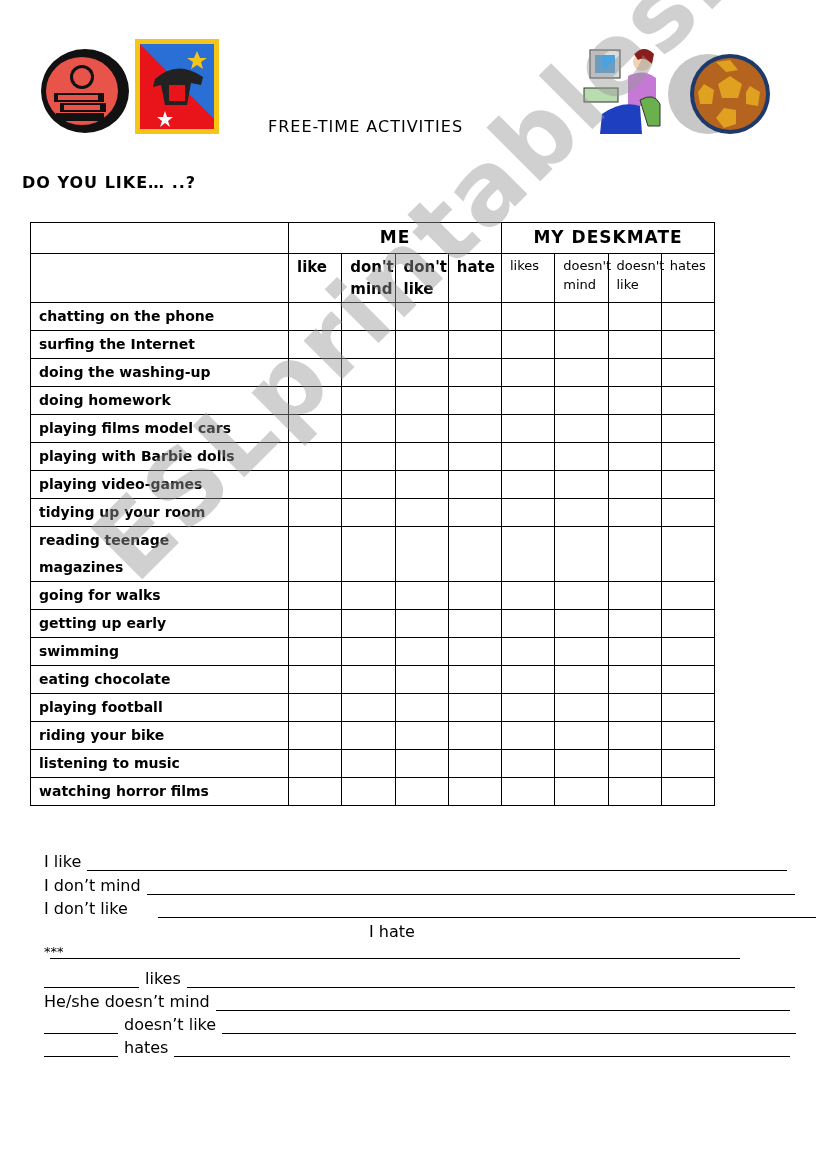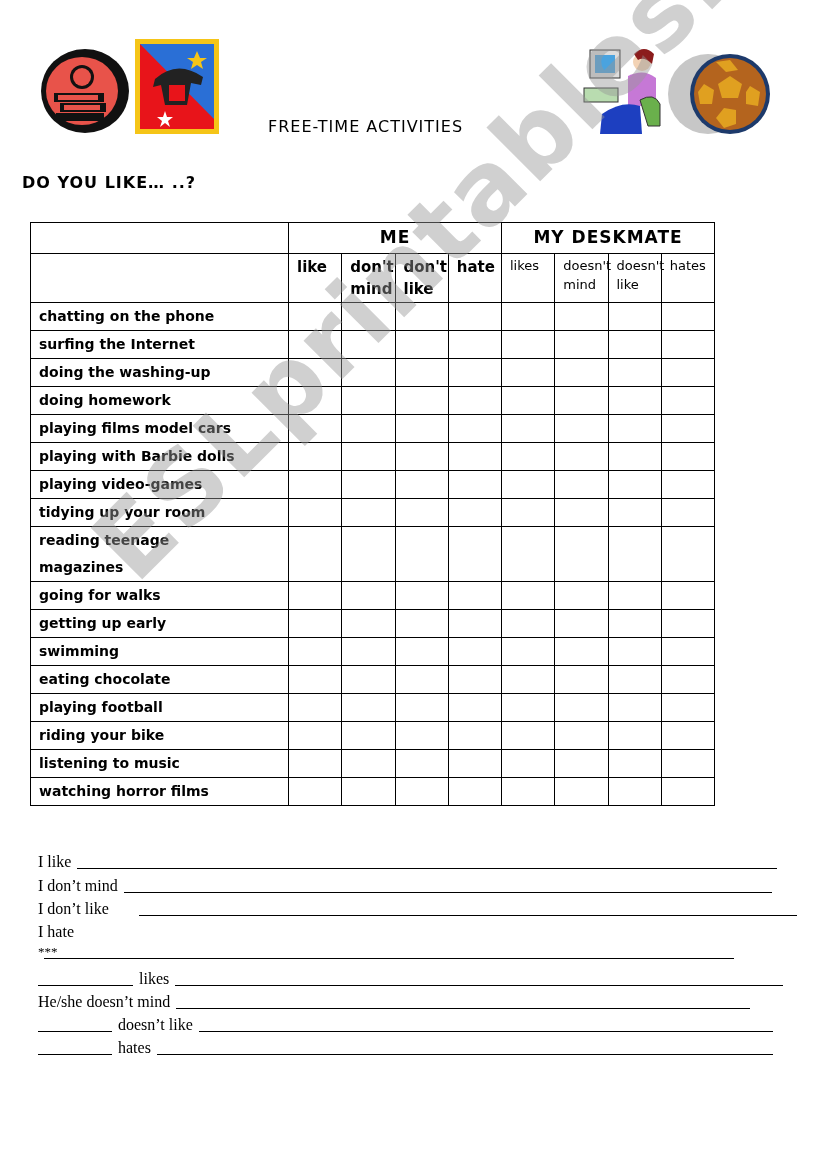--- a/index.html
+++ b/index.html
@@ -27,21 +27,21 @@
   .act { font-size:14px; font-weight:bold; line-height:27px; padding-left:8px !important; }
   .row td { height:27px; }
   .row.tall td { height:54px; }
 
   
   .watermark { left:70px; top:520px; font-size:100px; font-weight:bold; color:rgba(150,150,150,0.45);
     transform:rotate(-45deg); transform-origin:left top; white-space:nowrap; letter-spacing:2px; pointer-events:none;
     font-family:"DejaVu Sans", sans-serif; }
 
   
-  .sent { position:absolute; left:38px; font-size:16px; line-height:20px; display:flex; align-items:flex-start;font-family:Liberation Serif, serif; }
+  .sent { position:absolute; left:44px; font-size:16px; line-height:20px; display:flex; align-items:center; }
   .blank { display:inline-block; border-bottom:1.5px solid #000; height:16px; }
 </style>
 </head>
 <body>
 
 <svg class="abs img-books" viewBox="0 0 90 88">
   <ellipse cx="45" cy="44" rx="44" ry="42" fill="#111"></ellipse>
   <ellipse cx="42" cy="44" rx="36" ry="34" fill="#e8534a"></ellipse>
   <circle cx="42" cy="30" r="12" fill="#111"></circle>
     <circle cx="42" cy="30" r="9" fill="#e8534a"></circle>

